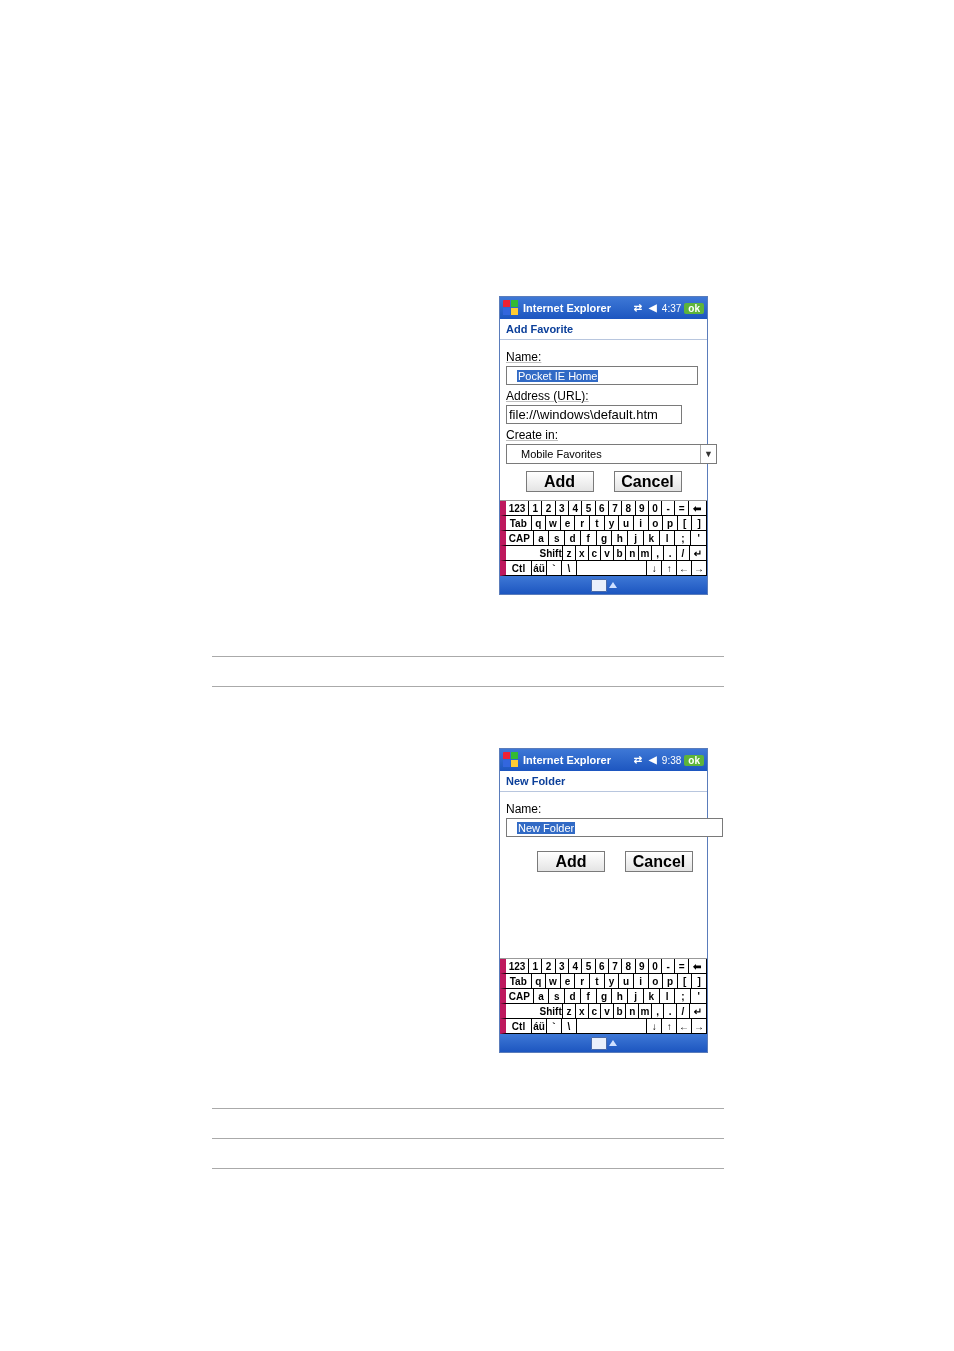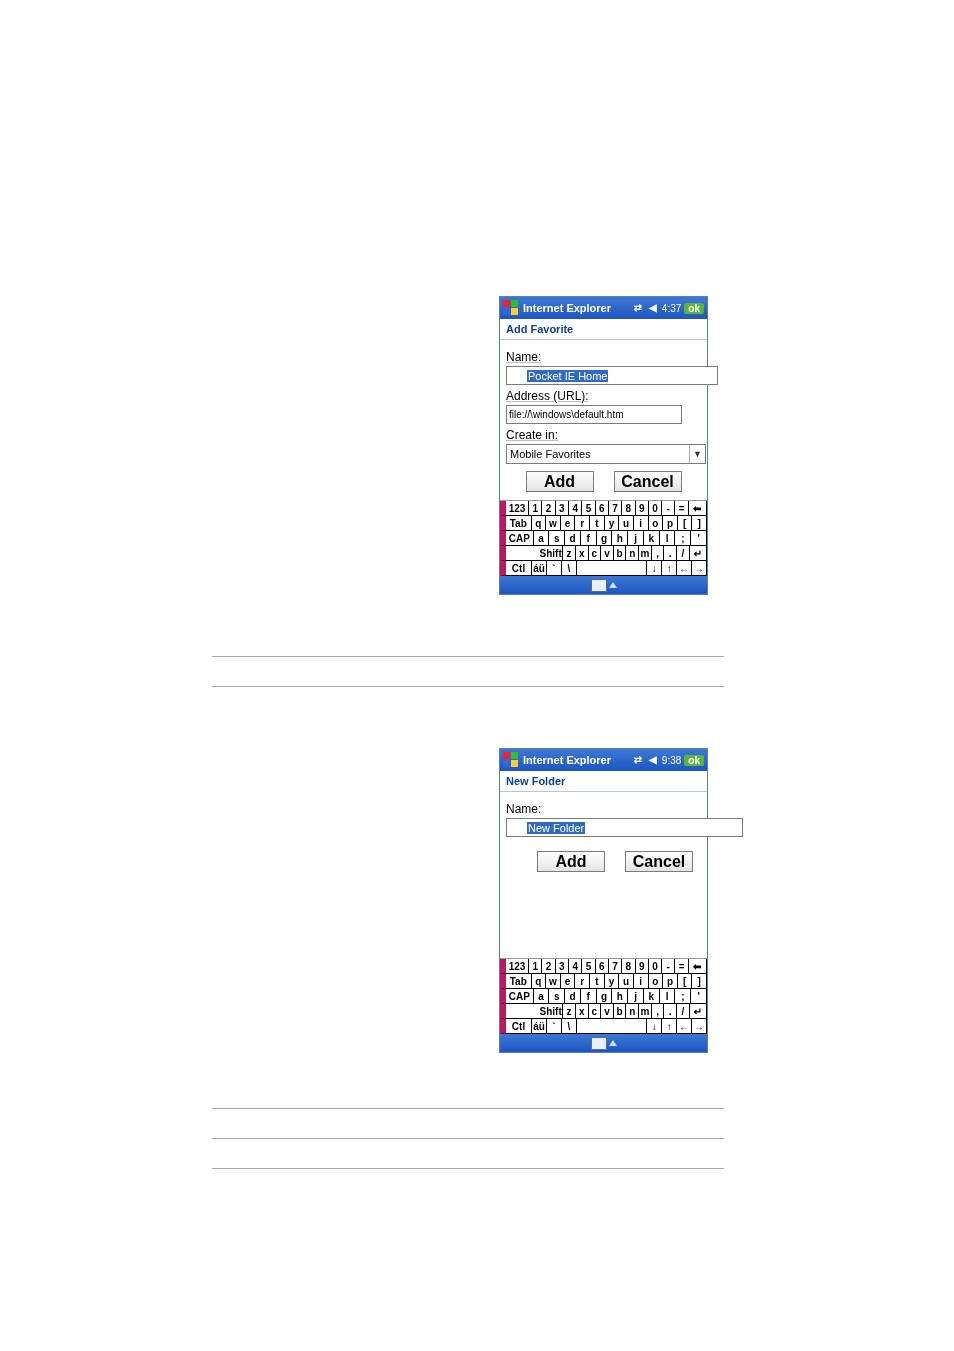--- a/index.html
+++ b/index.html
@@ -84,48 +84,48 @@
     margin-top: 4px;
     margin-bottom: 2px;
     text-decoration: underline;
     text-decoration-color: rgba(0,0,0,0.25);
   }
   .form-label.nolabelunderline { text-decoration: none; }
   .text-input {
     width: 170px;
     border: 1px solid #7a7a7a;
     height: 17px;
-    padding: 0 20px;
+    padding: 0 10px;
     font-size: 11px;
     display: flex;
     align-items: center;
     background:#fff;
   }
   .text-input .selected {
     background: #316ac5;
     color: #fff;
     padding: 0 1px;
   }
   .url-input {
     width: 170px;
     border: 1px solid #7a7a7a;
     height: 17px;
     padding: 0 2px;
-    font-size: 10px;
+    font-size: 13px;
     line-height:17px;
     background:#fff;
   }
   .select {
     width: 195px;
     border: 1px solid #7a7a7a;
     height: 18px;
     display: flex;
     align-items: center;
     justify-content: space-between;
-    padding-left: 3px;
+    padding-left: 14px;
     font-size: 11px;
     background:#fff;
     cursor: pointer;
   }
   .select-arrow {
     width: 15px; height: 100%;
     border-left: 1px solid #aaa;
     display: flex; align-items: center; justify-content: center;
     color:#333;
     font-size: 9px;

